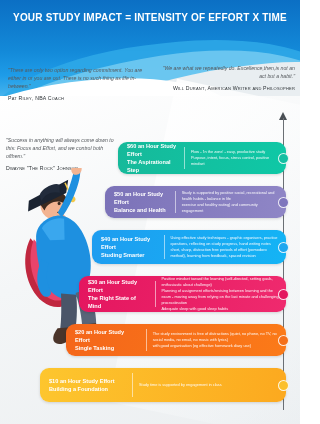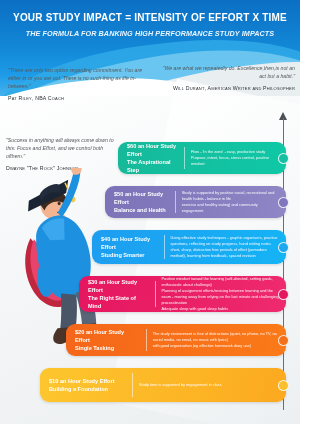--- a/index.html
+++ b/index.html
@@ -61,21 +61,20 @@
 </head>
 <body>
 
 <div class="header">
   <div class="hdr-bg"></div>
   <div class="hdr-wave1"></div>
   <div class="hdr-wave2"></div>
   <div class="hdr-wave3"></div>
   <div class="hdr-wave4"></div>
   <div class="hdr-title">YOUR STUDY IMPACT = INTENSITY OF EFFORT X TIME</div>
-  <div class="hdr-sub">THE FORMULA FOR BANKING HIGH PERFORMANCE STUDY IMPACTS</div>
 </div>
 
 <div class="body-bg"></div>
 <div class="body-sheen"></div>
 
 <div class="quote" id="quote-riley">
   <div class="q-text">"There are only two option regarding commitment. You are either in or you are out. There is no such thing as life in-between."</div>
   <div class="q-author">Pat Riley, NBA Coach</div>
 </div>
 

